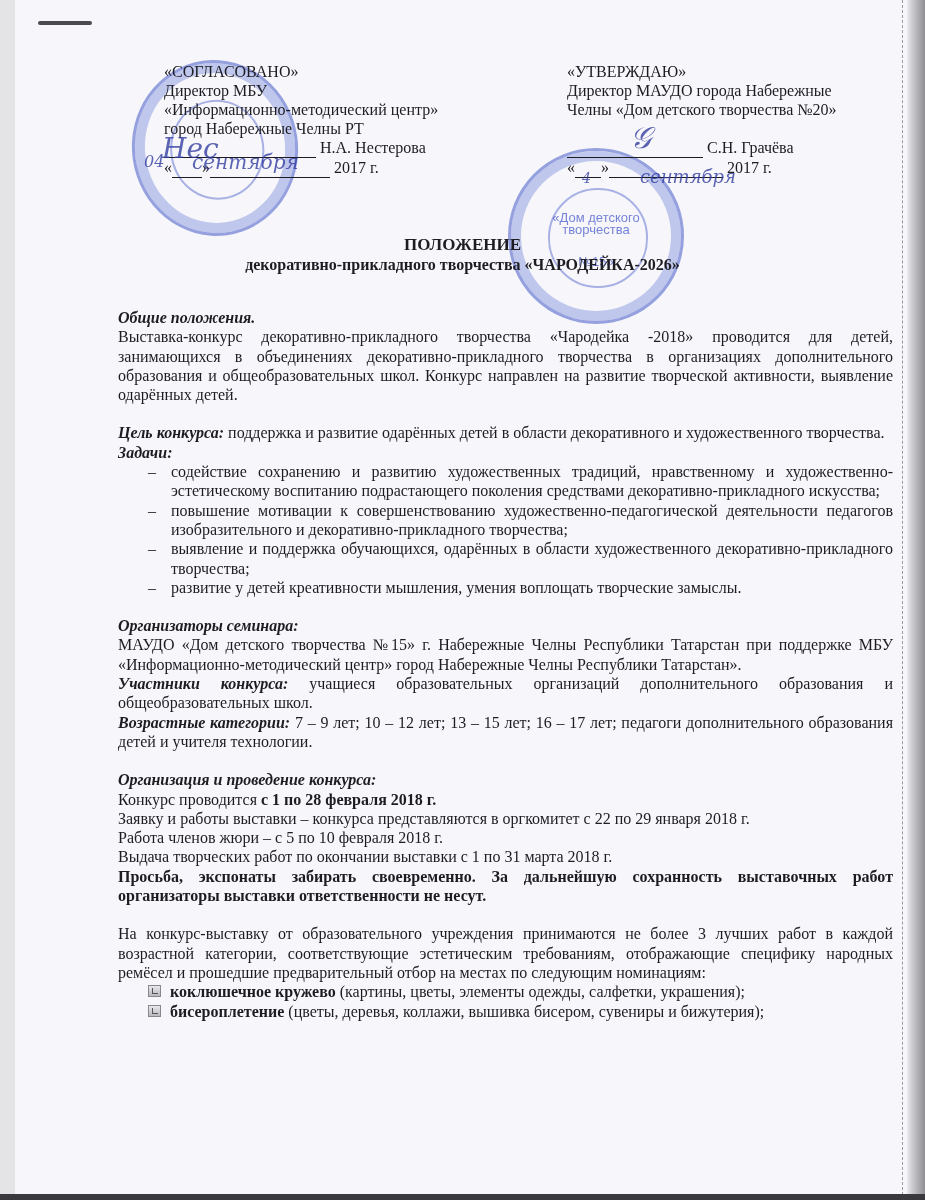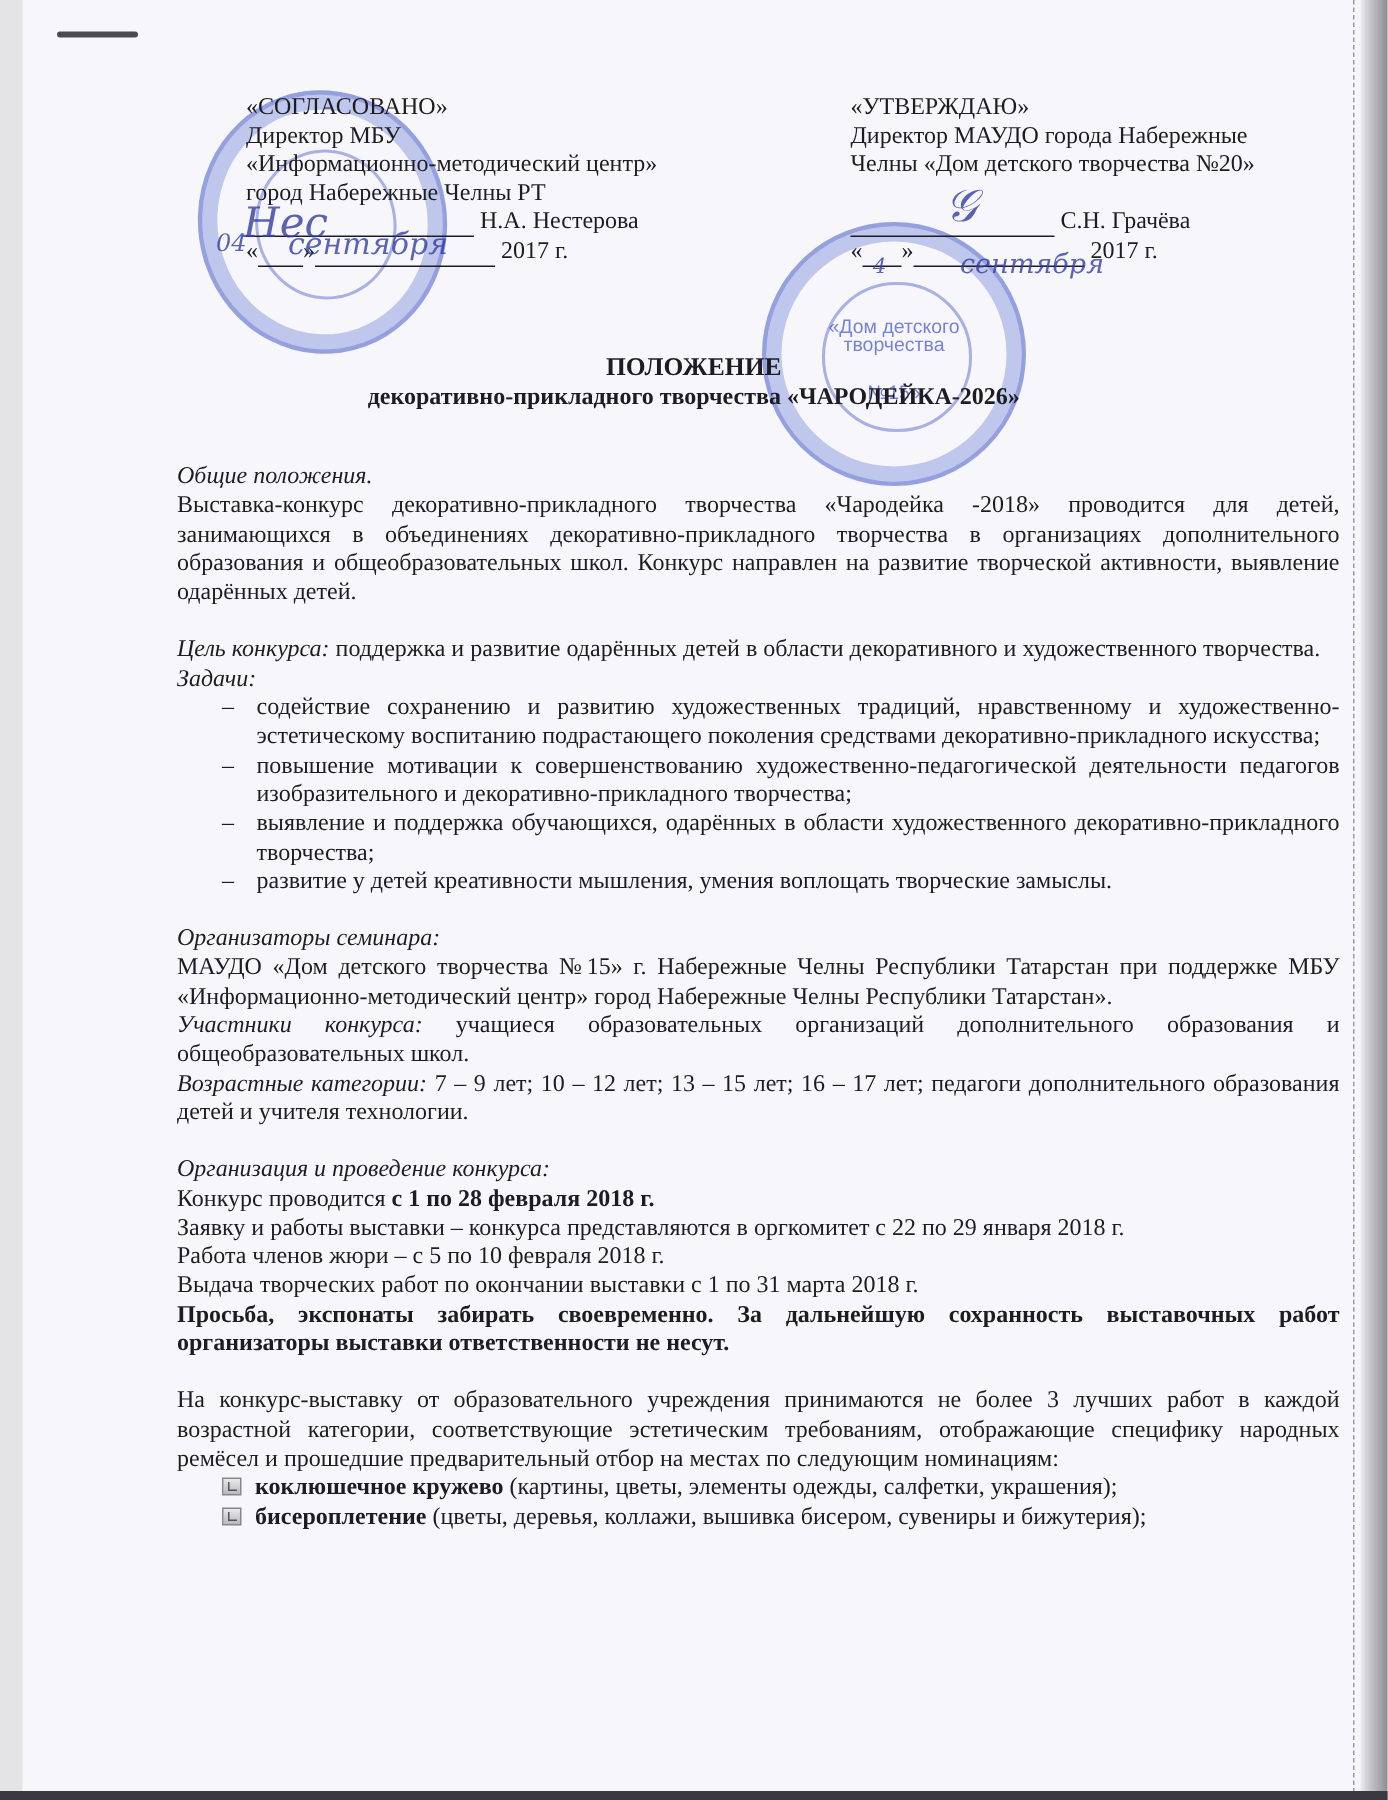--- a/index.html
+++ b/index.html
@@ -62,21 +62,21 @@
     }
     .title-block .t1 { font-size: 17px; margin-bottom: 1px; }
     .title-block .t2 { font-size: 16px; }
 
     .body-text {
       position: absolute; left: 118px; width: 775px; top: 308px;
       font-size: 16px; line-height: 19.3px; text-align: justify;
     }
     .body-text p { margin: 0; }
     .gap { height: 19px; }
-    .h-italic { font-weight: normal; font-style: italic; }
+    .h-italic { font-weight: bold; font-style: italic; }
     .b { font-weight: bold; }
     ul.dash { margin: 0; padding: 0; list-style: none; }
     ul.dash li { position: relative; padding-left: 53px; }
     ul.dash li::before {
       content: "–"; position: absolute; left: 30px;
     }
     ul.nom { margin: 0; padding: 0; list-style: none; }
     ul.nom li { position: relative; padding-left: 52px; }
     .nom-icon {
       position: absolute; left: 30px; top: 3px; width: 13px; height: 12px;

